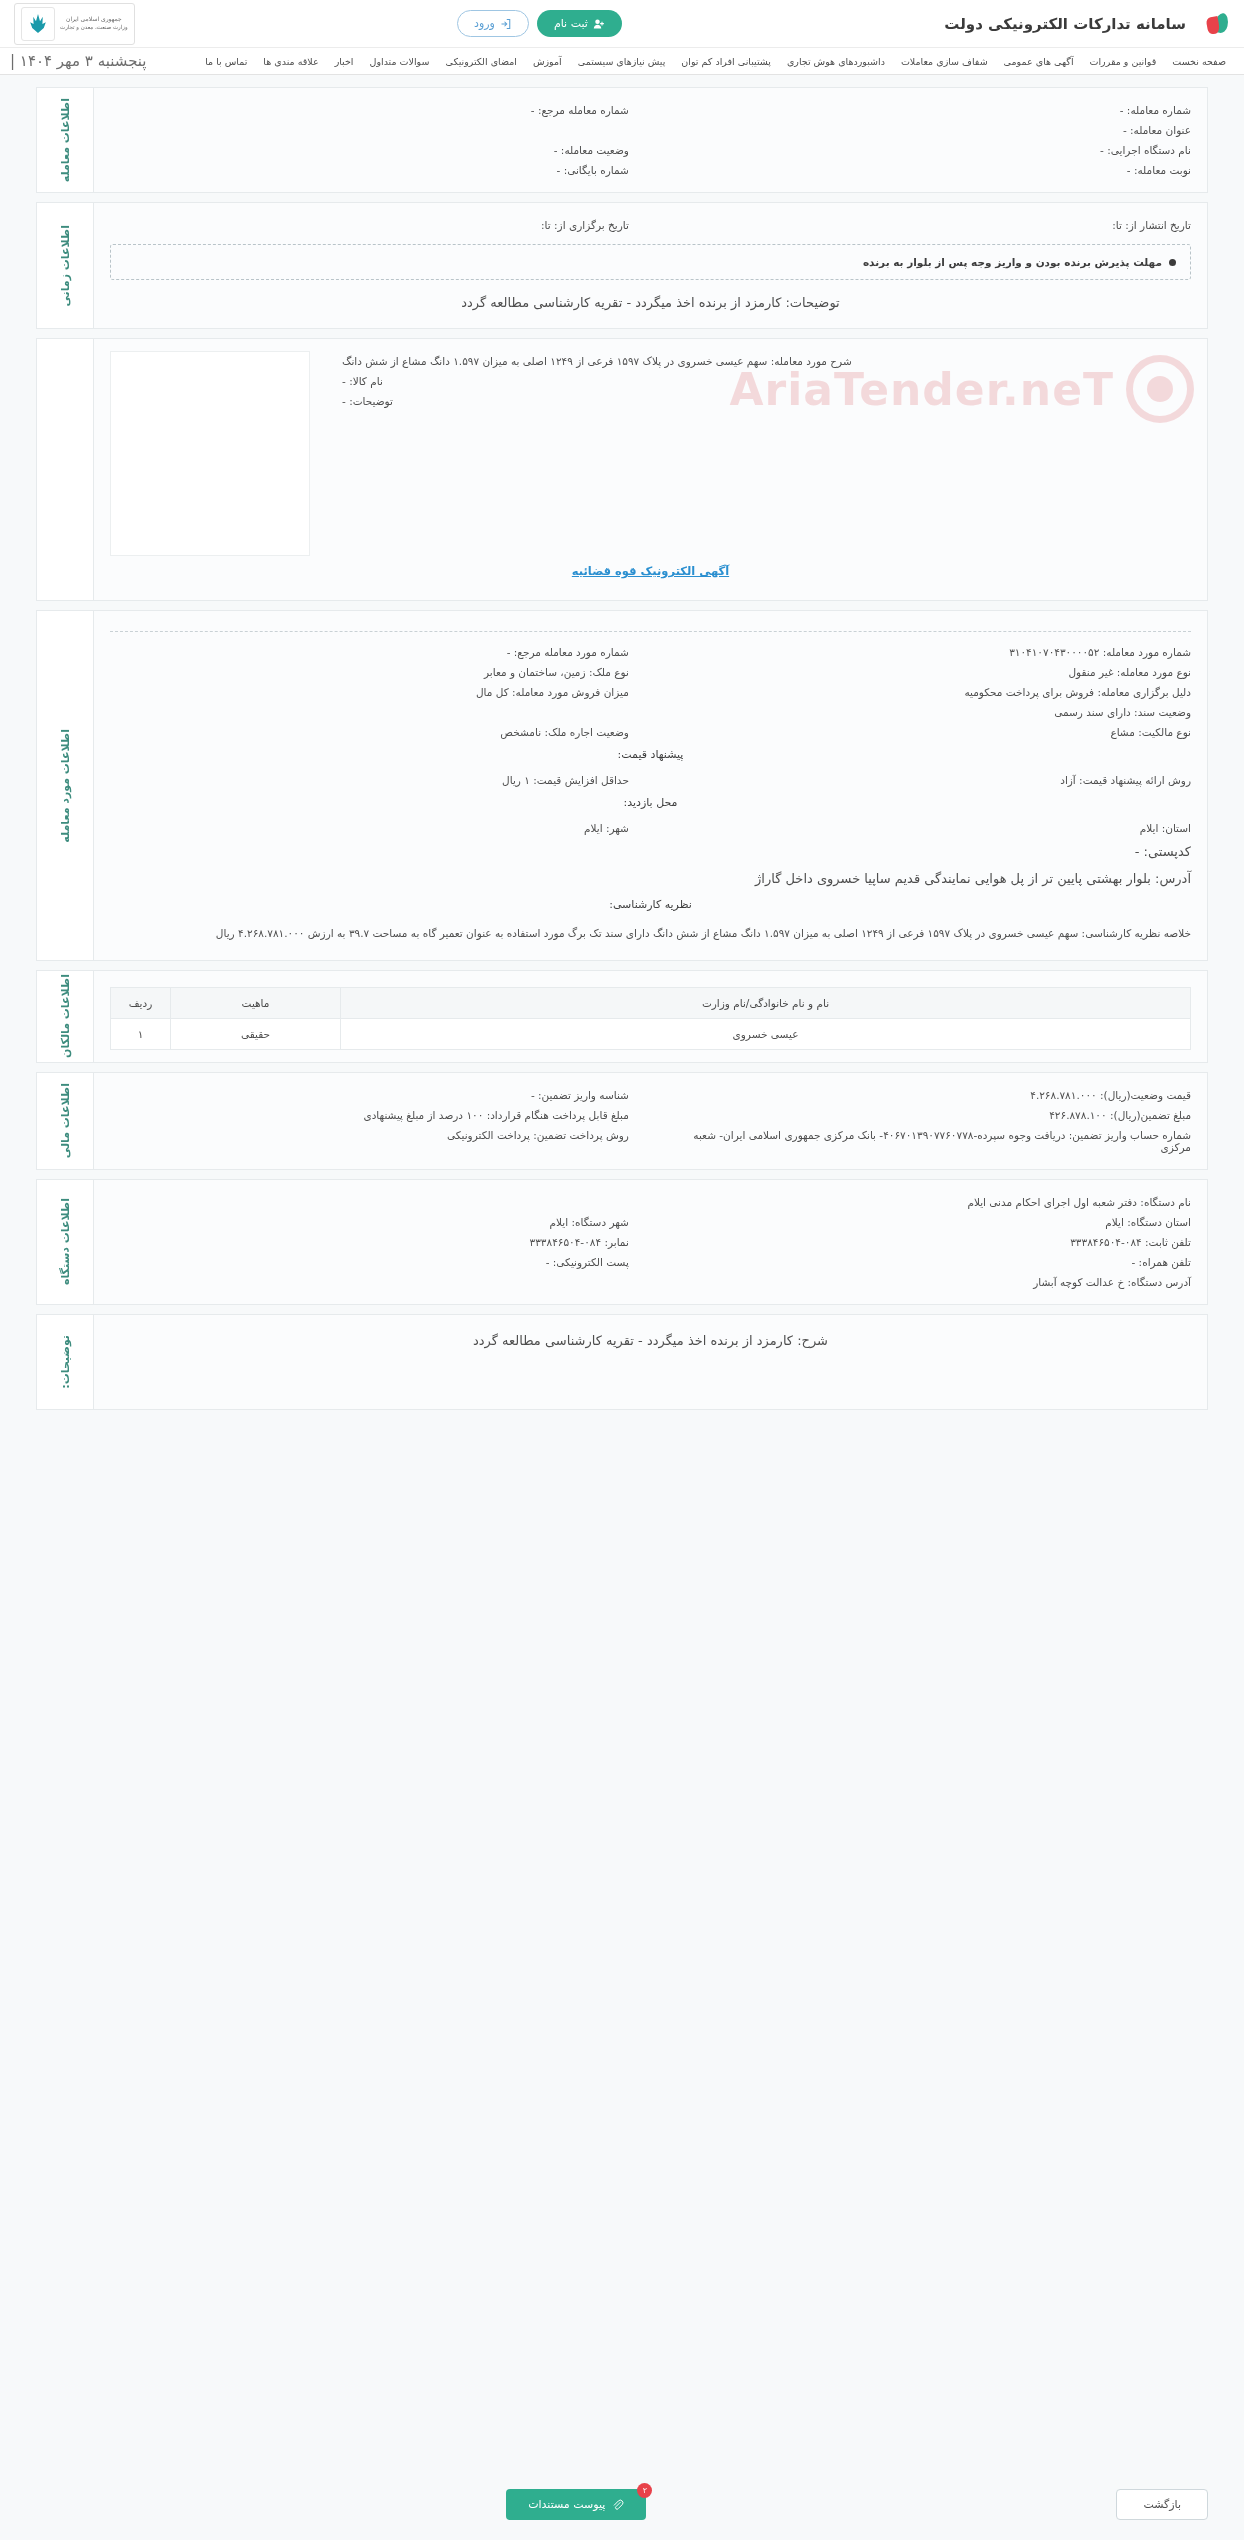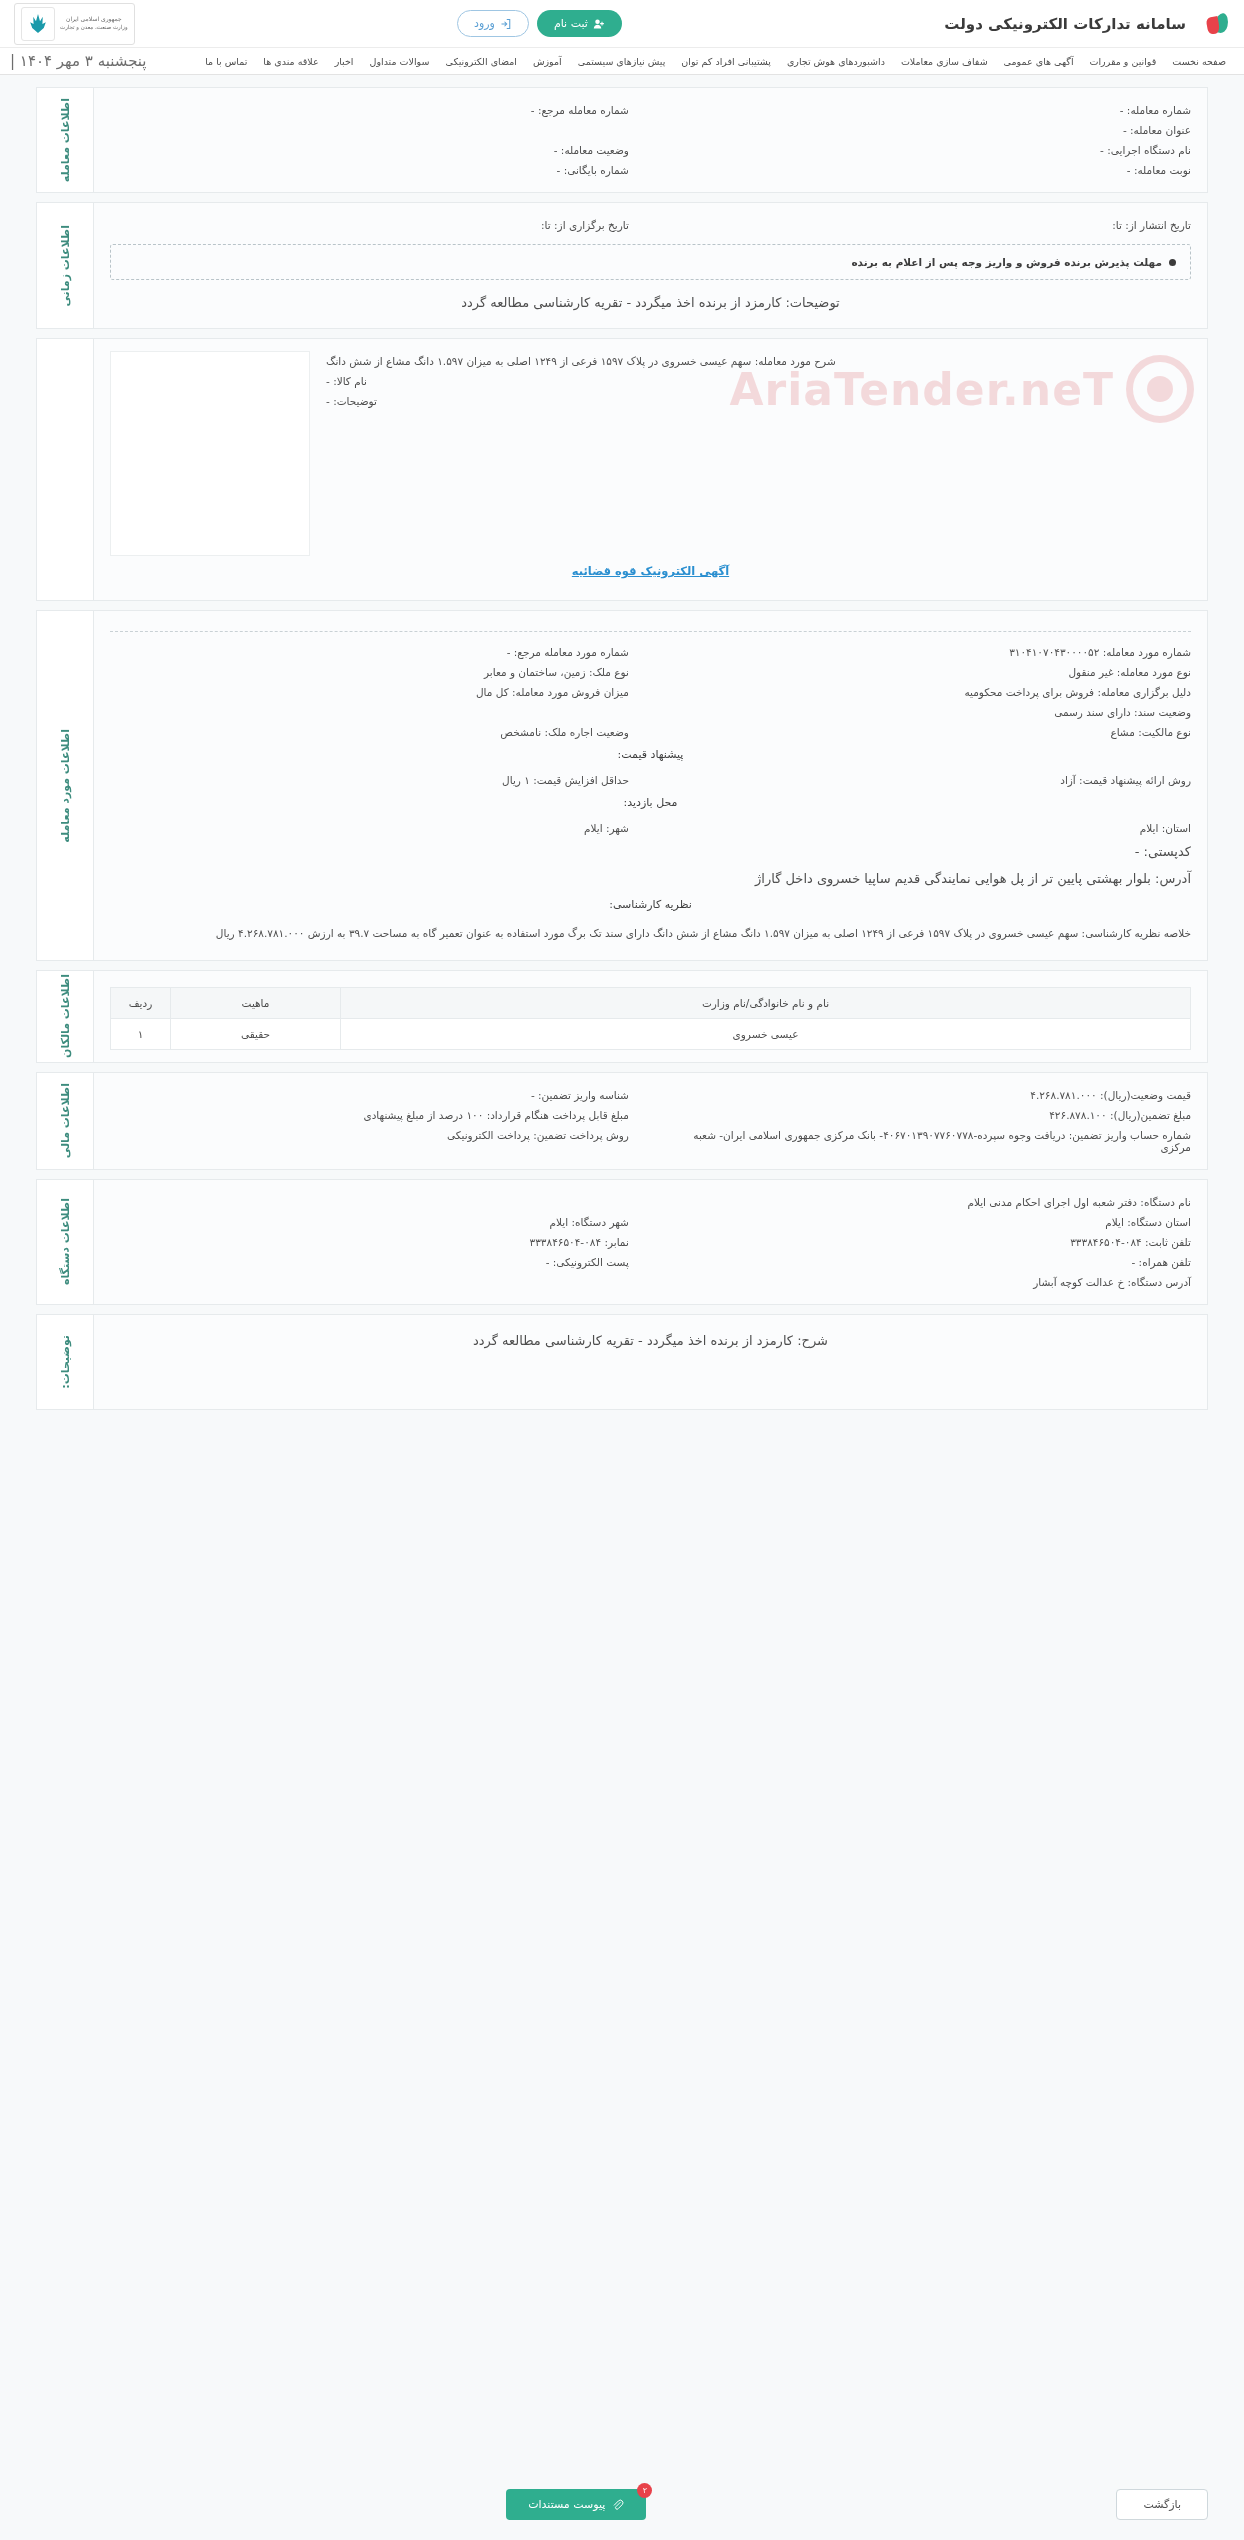--- a/index.html
+++ b/index.html
@@ -177,21 +177,21 @@
     font-size: 10.5px;
     color: #3d3d3d;
     font-weight: bold;
     justify-content: flex-start;
   }
   .dot { width: 7px; height: 7px; border-radius: 50%; background: #3b3b3b; display:inline-block; }
 
   .note-line { padding: 6px 0; font-size: 13px; color: #4e4e4e; }
 
   
-  .img-area { display: flex; gap: 16px; align-items: flex-start; }
+  .img-area { display: flex; gap: 32px; align-items: flex-start; }
   .img-box {
     width: 200px; height: 205px;
     background: #ffffff;
     border: 1px solid #eceff0;
     flex: 0 0 200px;
     order: 2;
   }
   .img-desc { flex: 1; order: 1; }
 
   
@@ -425,21 +425,21 @@
       <div class="card-tab">
         <span>اطلاعات زمانی</span>
       </div>
       <div class="card-body">
         <div class="row2">
           <div class="col right">تاریخ انتشار از:                                   تا:</div>
           <div class="col left">تاریخ برگزاری از:                     تا:</div>
         </div>
         <div class="deadline-box">
           <span class="dot"></span>
-          <span>مهلت پذیرش برنده فروش و واریز وجه پس از اعلام به برنده</span>
+          <span>مهلت پذیرش برنده بودن و واریز وجه پس از بلوار به برنده</span>
         </div>
         <div class="note-line" style="text-align:center">توضیحات: کارمزد از برنده اخذ میگردد - تقریه کارشناسی مطالعه گردد</div>
       </div>
     </div>
 
     <div class="card">
       <div class="card-tab">
           <span></span>
         </div>
       <div class="card-body">

